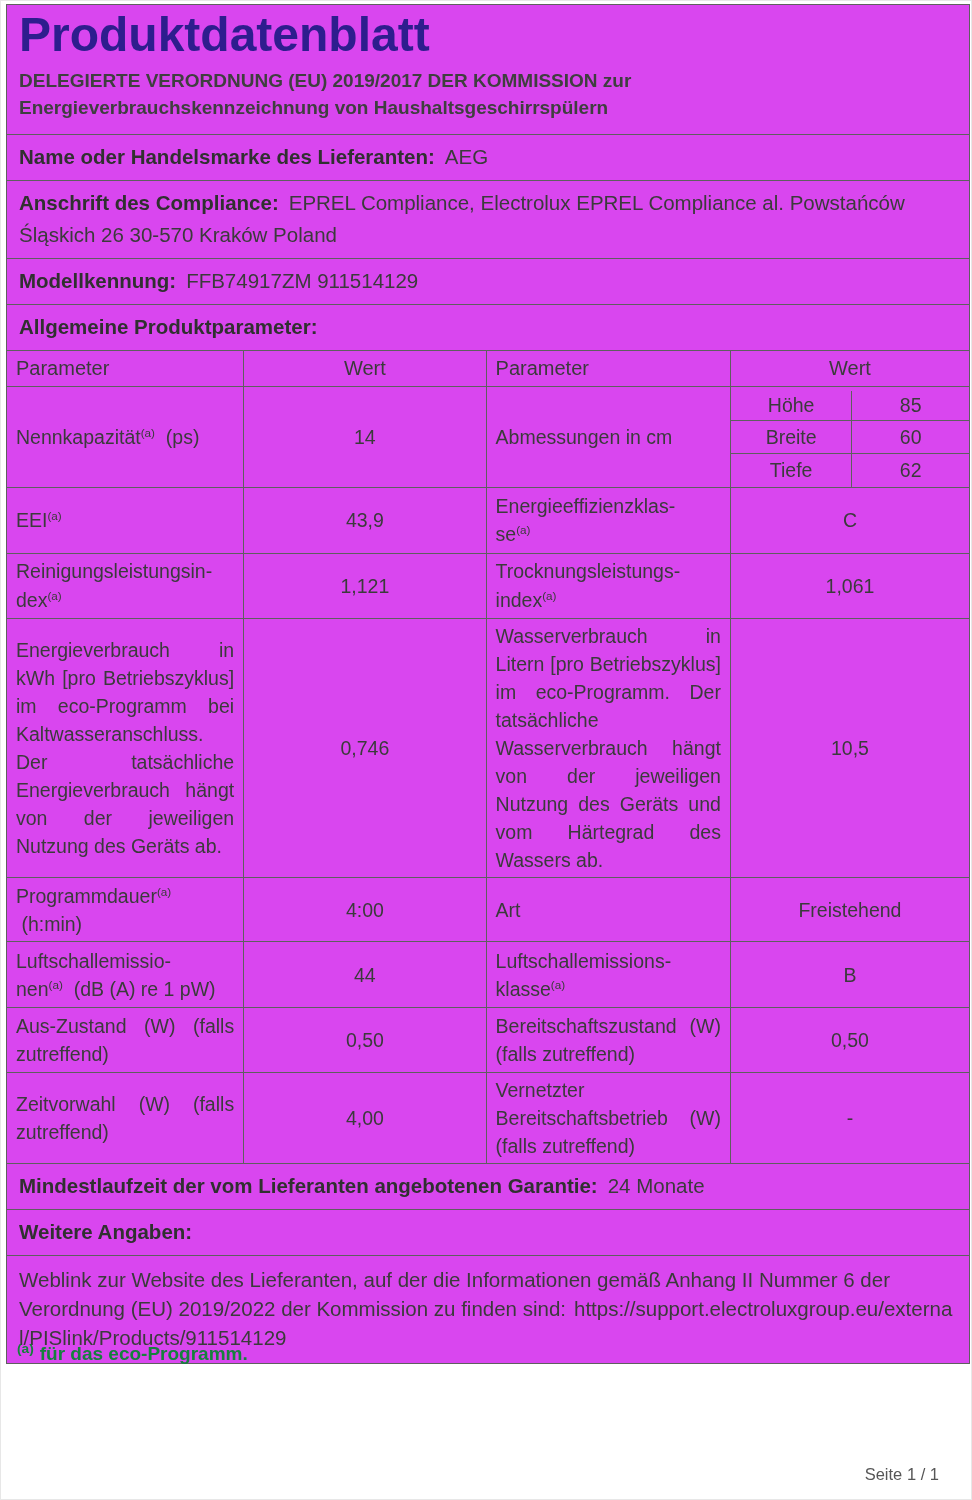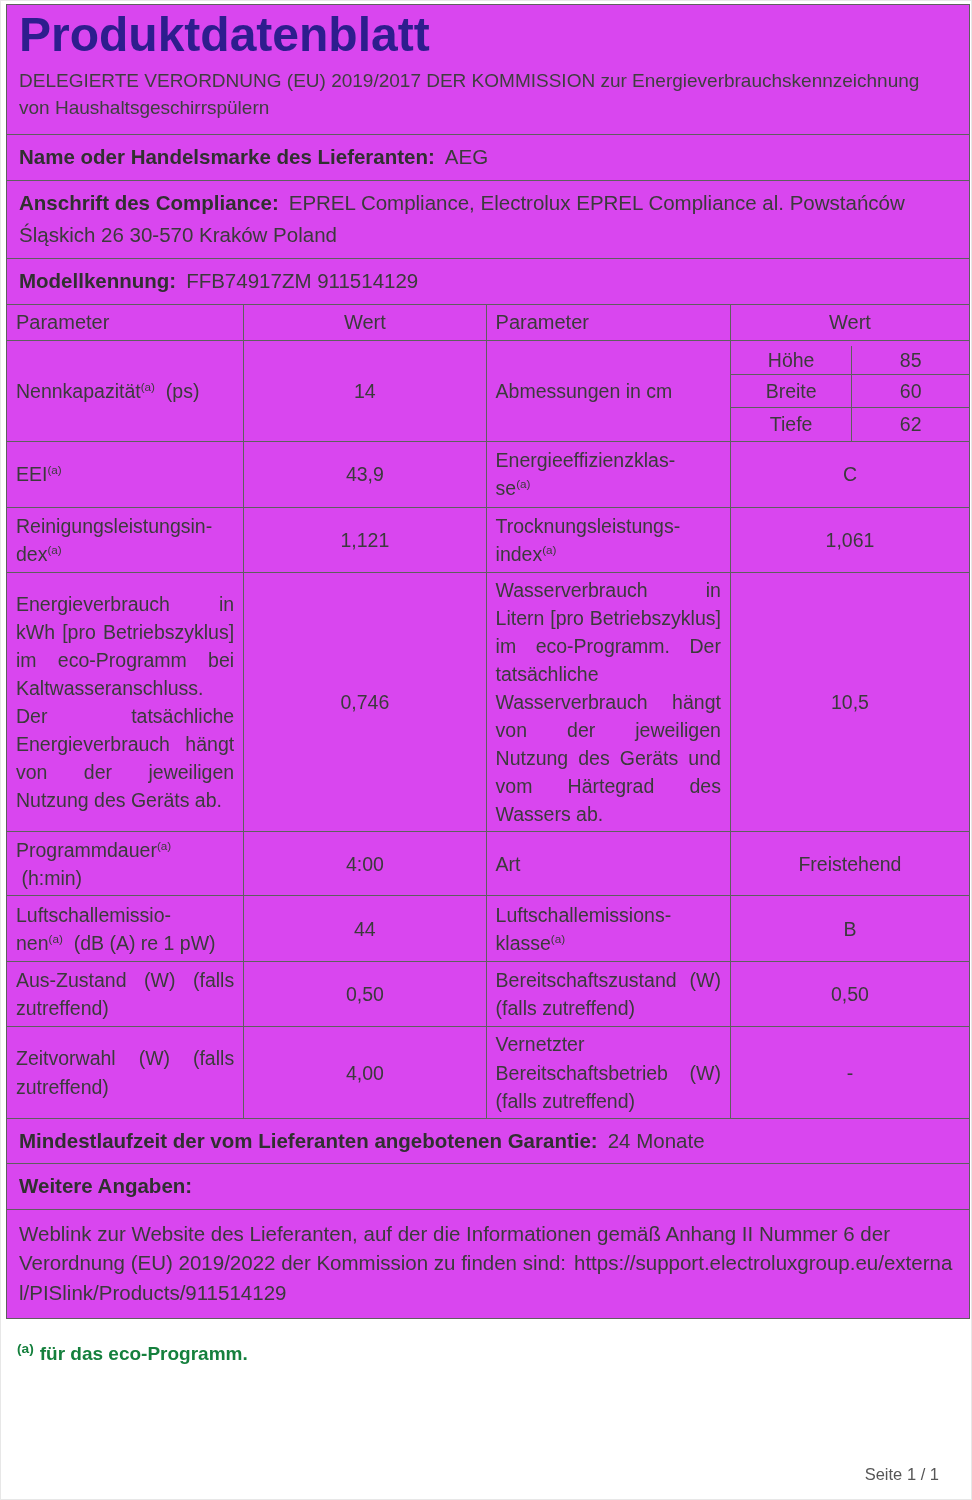--- a/index.html
+++ b/index.html
@@ -18,21 +18,21 @@
   .doc {
     position: absolute; left: 5px; top: 3px; width: 964px;
     border: 1px solid var(--border, #5f5f5f);
     background: #d946ef;
   }
   .title-block { padding: 4px 10px 12px 12px; border-bottom: 1px solid var(--border, #5f5f5f); }
   h1.title {
     margin: 0; font-size: 48px; font-weight: 700; line-height: 1.08;
     color: var(--title, #2e1d8e); letter-spacing: 0;
   }
-  .subtitle { margin: 7px 0 0; font-size: 19px; line-height: 1.42; max-width: 905px; color: #3f3f3f; }
+  .subtitle { margin: 7px 0 0; font-size: 19px; line-height: 1.42; max-width: 905px; color: #3f3f3f; font-weight: bold; }
   .info-row {
     border-bottom: 1px solid var(--border, #5f5f5f);
     padding: 6px 10px 6px 12px; font-size: 20.5px; line-height: 1.6;
   }
   .info-row strong { font-weight: 700; color: #303030; margin-right: 10px; }
   table.params { width: 100%; border-collapse: collapse; table-layout: fixed; font-size: 19.5px; }
   .params col.c1 { width: 24.6%; } .params col.c2 { width: 25.2%; }
   .params col.c3 { width: 25.4%; } .params col.c4 { width: 24.8%; }
   .params td {
     border: 1px solid var(--border, #5f5f5f);
@@ -69,20 +69,21 @@
       <h1 class="title">Produktdatenblatt</h1>
       <p class="subtitle">DELEGIERTE VERORDNUNG (EU) 2019/2017 DER KOMMISSION zur Energieverbrauchskennzeichnung von Haushaltsgeschirrspülern</p>
     </div>
 
     <div class="info-row"><strong>Name oder Handelsmarke des Lieferanten:</strong><span>AEG</span></div>
 
     <div class="info-row"><strong>Anschrift des Compliance:</strong><span>EPREL Compliance, Electrolux EPREL Compliance al. Powstańców Śląskich 26 30-570 Kraków Poland</span></div>
 
     <div class="info-row"><strong>Modellkennung:</strong><span>FFB74917ZM 911514129</span></div>
 
+    <div class="info-row"><strong>Allgemeine Produktparameter:</strong></div>
 
     <table class="params">
       <colgroup>
           <col class="c1">
           <col class="c2">
           <col class="c3">
           <col class="c4">
         </colgroup>
       <tbody>
         <tr class="head" style="height:34px">

